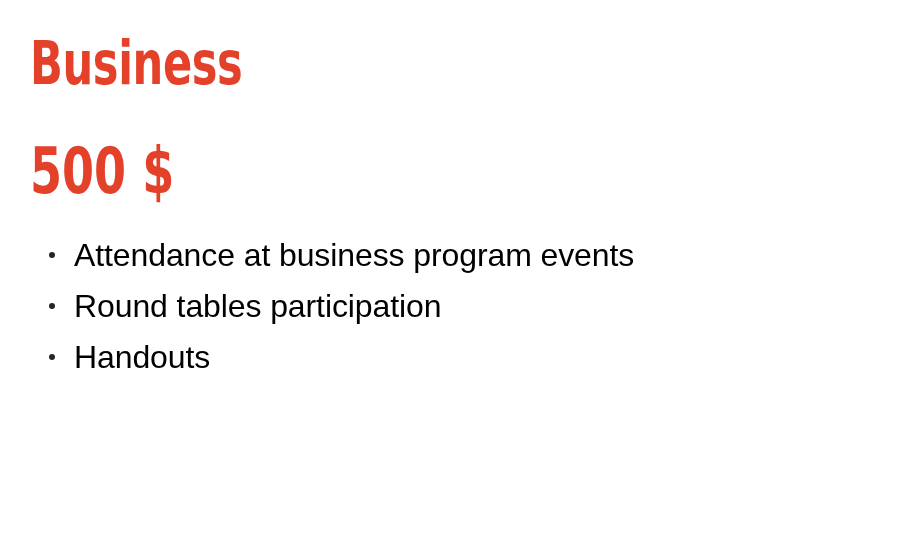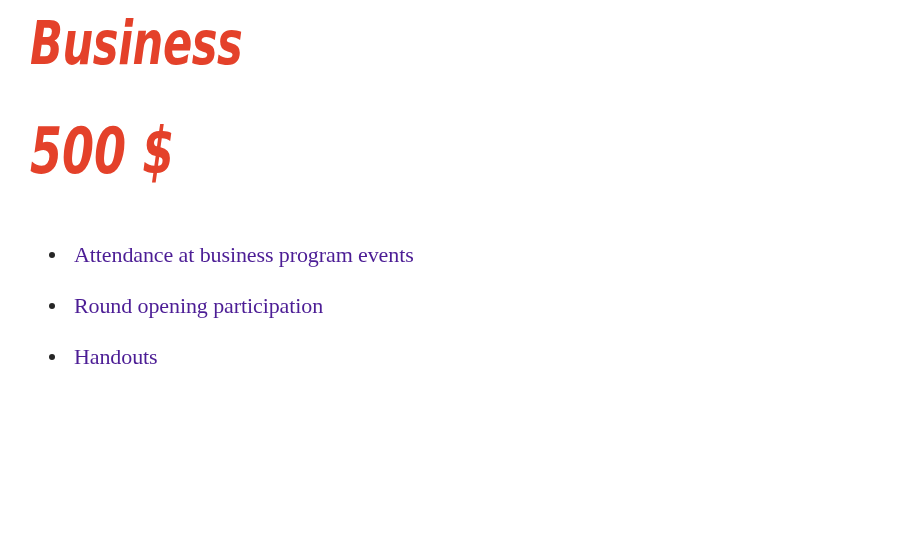--- a/index.html
+++ b/index.html
@@ -21,23 +21,22 @@
     width: 904px;
     height: 556px;
     background: #ffffff;
     border-radius: 26px;
     overflow: hidden;
   }
 
   .card-header {
     position: absolute;
     left: 30px;
-    top: 12px;
+    top: 32px;
     width: 820px;
-    font-style: italic;
   }
 
   .plan-title {
     font-family: "Liberation Sans Narrow", "DejaVu Sans Condensed", "Liberation Sans", sans-serif;
     font-weight: 700;
     font-size: 60px;
     line-height: 62px;
     letter-spacing: -0.5px;
     color: #e4412a;
     transform: scaleX(0.80);
@@ -67,24 +66,24 @@
     width: 820px;
     list-style: none;
     margin: 0;
     padding: 0;
   }
 
   .feature-item {
     position: relative;
     padding-left: 30px;
     margin-bottom: 17px;
-    color: #4c1d95;
-    font-family: Liberation Serif, serif;
+    color: #000000;
+    font-family: Liberation Sans, sans-serif;
     font-weight: 400;
-    font-size: 22px;
+    font-size: 32px;
     line-height: 34px;
     letter-spacing: -0.1px;
   }
 
   .feature-item:last-child {
     margin-bottom: 14px;
   }
 
   .feature-bullet {
     position: absolute;
@@ -110,21 +109,21 @@
     <div class="plan-price">500 $</div>
   </div>
 
   <ul class="features">
     <li class="feature-item">
       <span class="feature-bullet"></span>
       <span class="feature-text">Attendance at business program events</span>
     </li>
     <li class="feature-item">
       <span class="feature-bullet"></span>
-      <span class="feature-text">Round opening participation</span>
+      <span class="feature-text">Round tables participation</span>
     </li>
     <li class="feature-item">
       <span class="feature-bullet"></span>
       <span class="feature-text">Handouts</span>
     </li>
   </ul>
 
 </div>
 
 </body></html>

